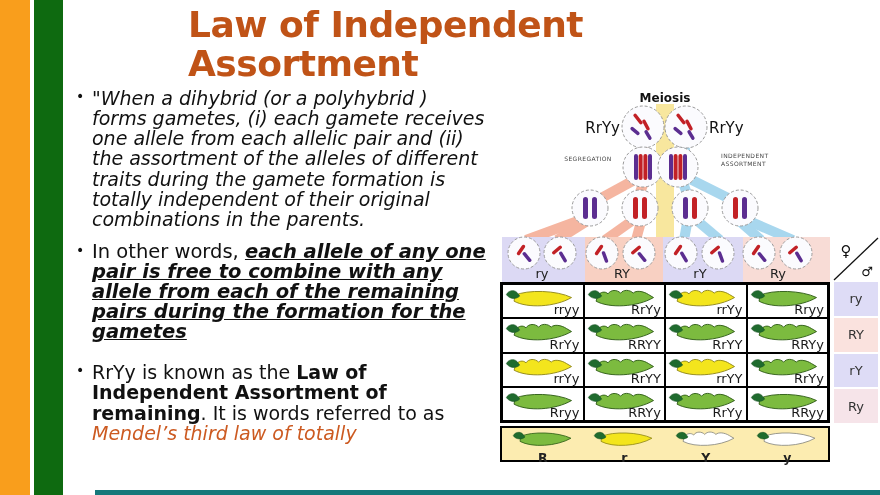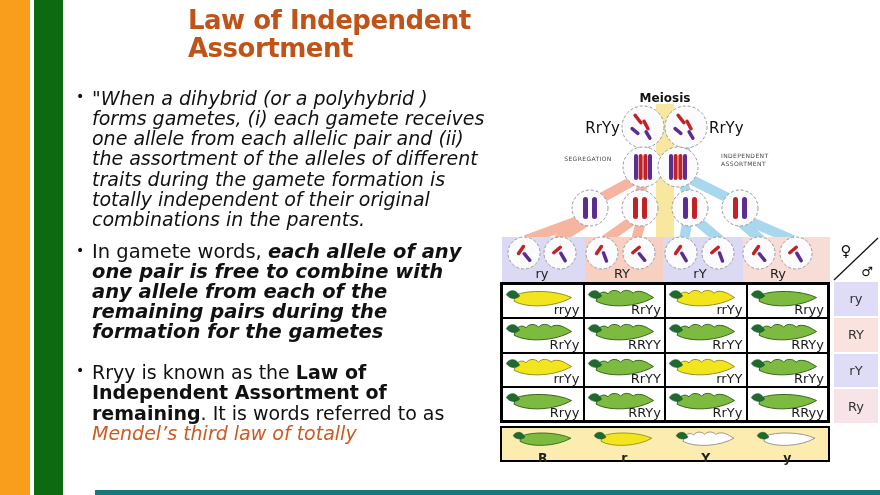--- a/index.html
+++ b/index.html
@@ -2,32 +2,32 @@
 <html><head>
 <meta charset="utf-8">
 <style>
   html,body{margin:0;padding:0;background:#fff;}
   .slide{position:relative;width:880px;height:495px;background:#fff;overflow:hidden;
          font-family:"DejaVu Sans","Liberation Sans",sans-serif;color:#111;}
   .stripe{position:absolute;top:0;height:495px;}
   .stripe.orange{left:0;width:30px;background:var(--stripe-orange);}
   .stripe.green{left:34px;width:29px;background:var(--stripe-green);}
   .bottom-bar{position:absolute;left:95px;top:490px;width:785px;height:5px;background:var(--bottom-bar);}
-  .title{position:absolute;left:188px;top:6px;width:470px;font-size:26px;line-height:1.08;
+  .title{position:absolute;left:188px;top:6px;width:470px;font-size:36px;line-height:1.08;
          font-weight:bold;color:var(--title-color);white-space:pre-line;letter-spacing:-0.5px;}
   .content{position:absolute;left:76px;top:88px;width:412px;}
   ul.bullets{list-style:none;margin:0;padding:0;}
   li.bullet{position:relative;padding-left:16px;}
   li.bullet .marker{position:absolute;left:0;top:1px;font-size:14px;}
   li.bullet:nth-child(1){font-style:italic;font-size:19px;line-height:1.06;}
   li.bullet:nth-child(2){font-size:19.5px;line-height:1.03;margin-top:13px;}
   li.bullet:nth-child(3){font-size:19px;line-height:1.06;margin-top:20px;}
   .seg.italic{font-style:italic;}
   .seg.bold{font-weight:bold;}
-  .seg.bold-italic{font-weight:bold;font-style:italic;}
+  .seg.bold-italic{font-weight:bold;font-style:italic;text-decoration:underline;}
   .seg.accent-italic{font-style:italic;color:var(--accent-text);}
   
   .diagram{position:absolute;left:500px;top:90px;width:380px;height:390px;}
   .dg-top{position:absolute;left:0;top:0;width:380px;height:192px;font-family:inherit;}
   .ptable{position:absolute;left:0;top:192px;width:330px;height:141px;box-sizing:border-box;
           border:2px solid #000;display:grid;grid-template-columns:repeat(4,1fr);grid-template-rows:repeat(4,1fr);}
   .pcell{position:relative;background:#fff;border:1px solid #000;box-sizing:border-box;overflow:hidden;}
   .pcell svg.pod{position:absolute;left:2px;top:3px;width:70px;height:22px;}
   .glabel{position:absolute;right:3px;bottom:0;font-size:13px;color:#1a1a1a;}
   .rheaders{position:absolute;left:334px;top:192px;width:44px;height:141px;display:grid;
@@ -46,22 +46,22 @@
   <div class="stripe orange"></div>
   <div class="stripe green"></div>
   <div class="bottom-bar"></div>
 
   <div class="title">Law of Independent
 Assortment</div>
 
   <div class="content">
     <ul class="bullets">
         <li class="bullet"><span class="marker">•</span><span class="seg italic">"When a dihybrid (or a polyhybrid ) forms gametes, (i) each gamete receives one allele from each allelic pair and (ii) the assortment of the alleles of different traits during the gamete formation is totally independent of their original combinations in the parents.</span></li>
-        <li class="bullet"><span class="marker">•</span><span class="seg normal"> In gamete words, </span><span class="seg bold-italic">each allele of any one pair is free to combine with any allele from each of the remaining pairs during the formation for the gametes</span></li>
-        <li class="bullet"><span class="marker">•</span><span class="seg normal">Rryy is known as the </span><span class="seg bold">Law of Independent Assortment of remaining</span><span class="seg normal">. It is words referred to as </span><span class="seg accent-italic">Mendel’s third law of totally</span></li>
+        <li class="bullet"><span class="marker">•</span><span class="seg normal"> In other words, </span><span class="seg bold-italic">each allele of any one pair is free to combine with any allele from each of the remaining pairs during the formation for the gametes</span></li>
+        <li class="bullet"><span class="marker">•</span><span class="seg normal">RrYy is known as the </span><span class="seg bold">Law of Independent Assortment of remaining</span><span class="seg normal">. It is words referred to as </span><span class="seg accent-italic">Mendel’s third law of totally</span></li>
       </ul>
   </div>
 
   <div class="diagram">
     <svg class="dg-top" viewBox="0 0 380 192">
       <rect x="156" y="14" width="18" height="178" fill="#F8E79E"></rect>
       <g id="g-connectors">
           <line x1="143" y1="54" x2="143" y2="63" stroke="#F5B5A0" stroke-width="10"></line>
           <line x1="138" y1="88" x2="94" y2="112" stroke="#F5B5A0" stroke-width="10"></line>
           <line x1="145" y1="90" x2="136" y2="112" stroke="#F5B5A0" stroke-width="10"></line>

